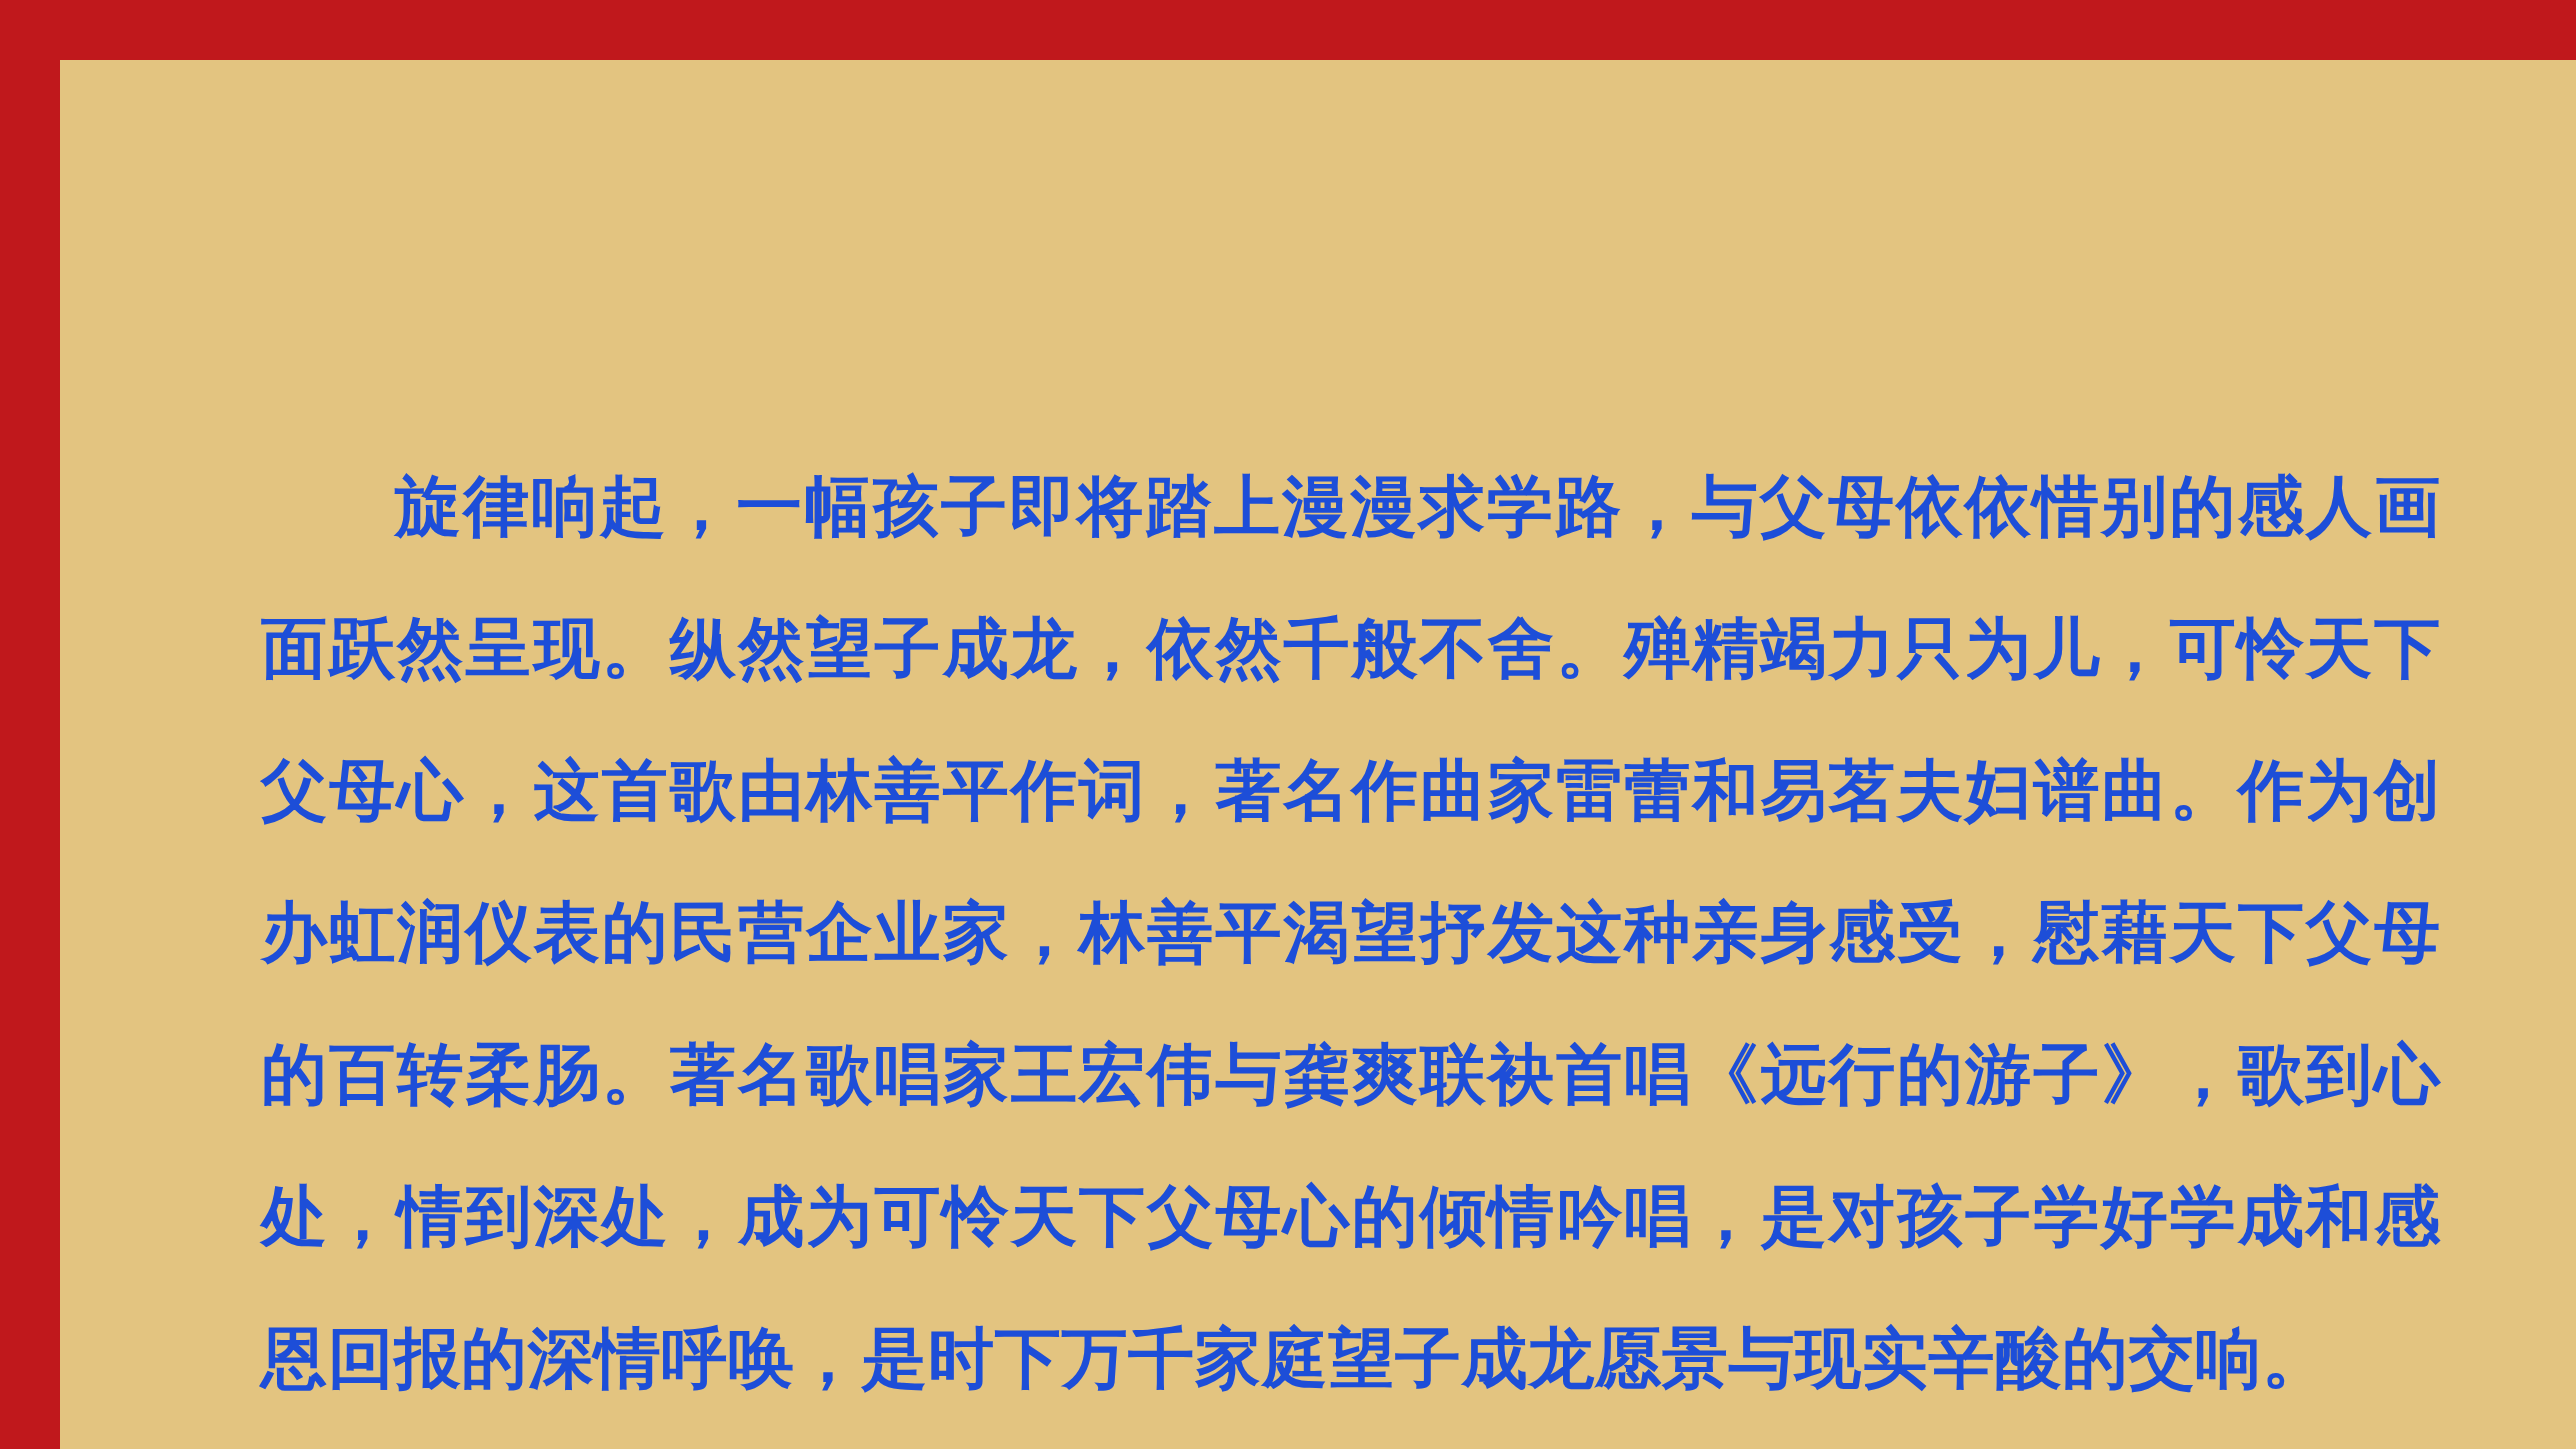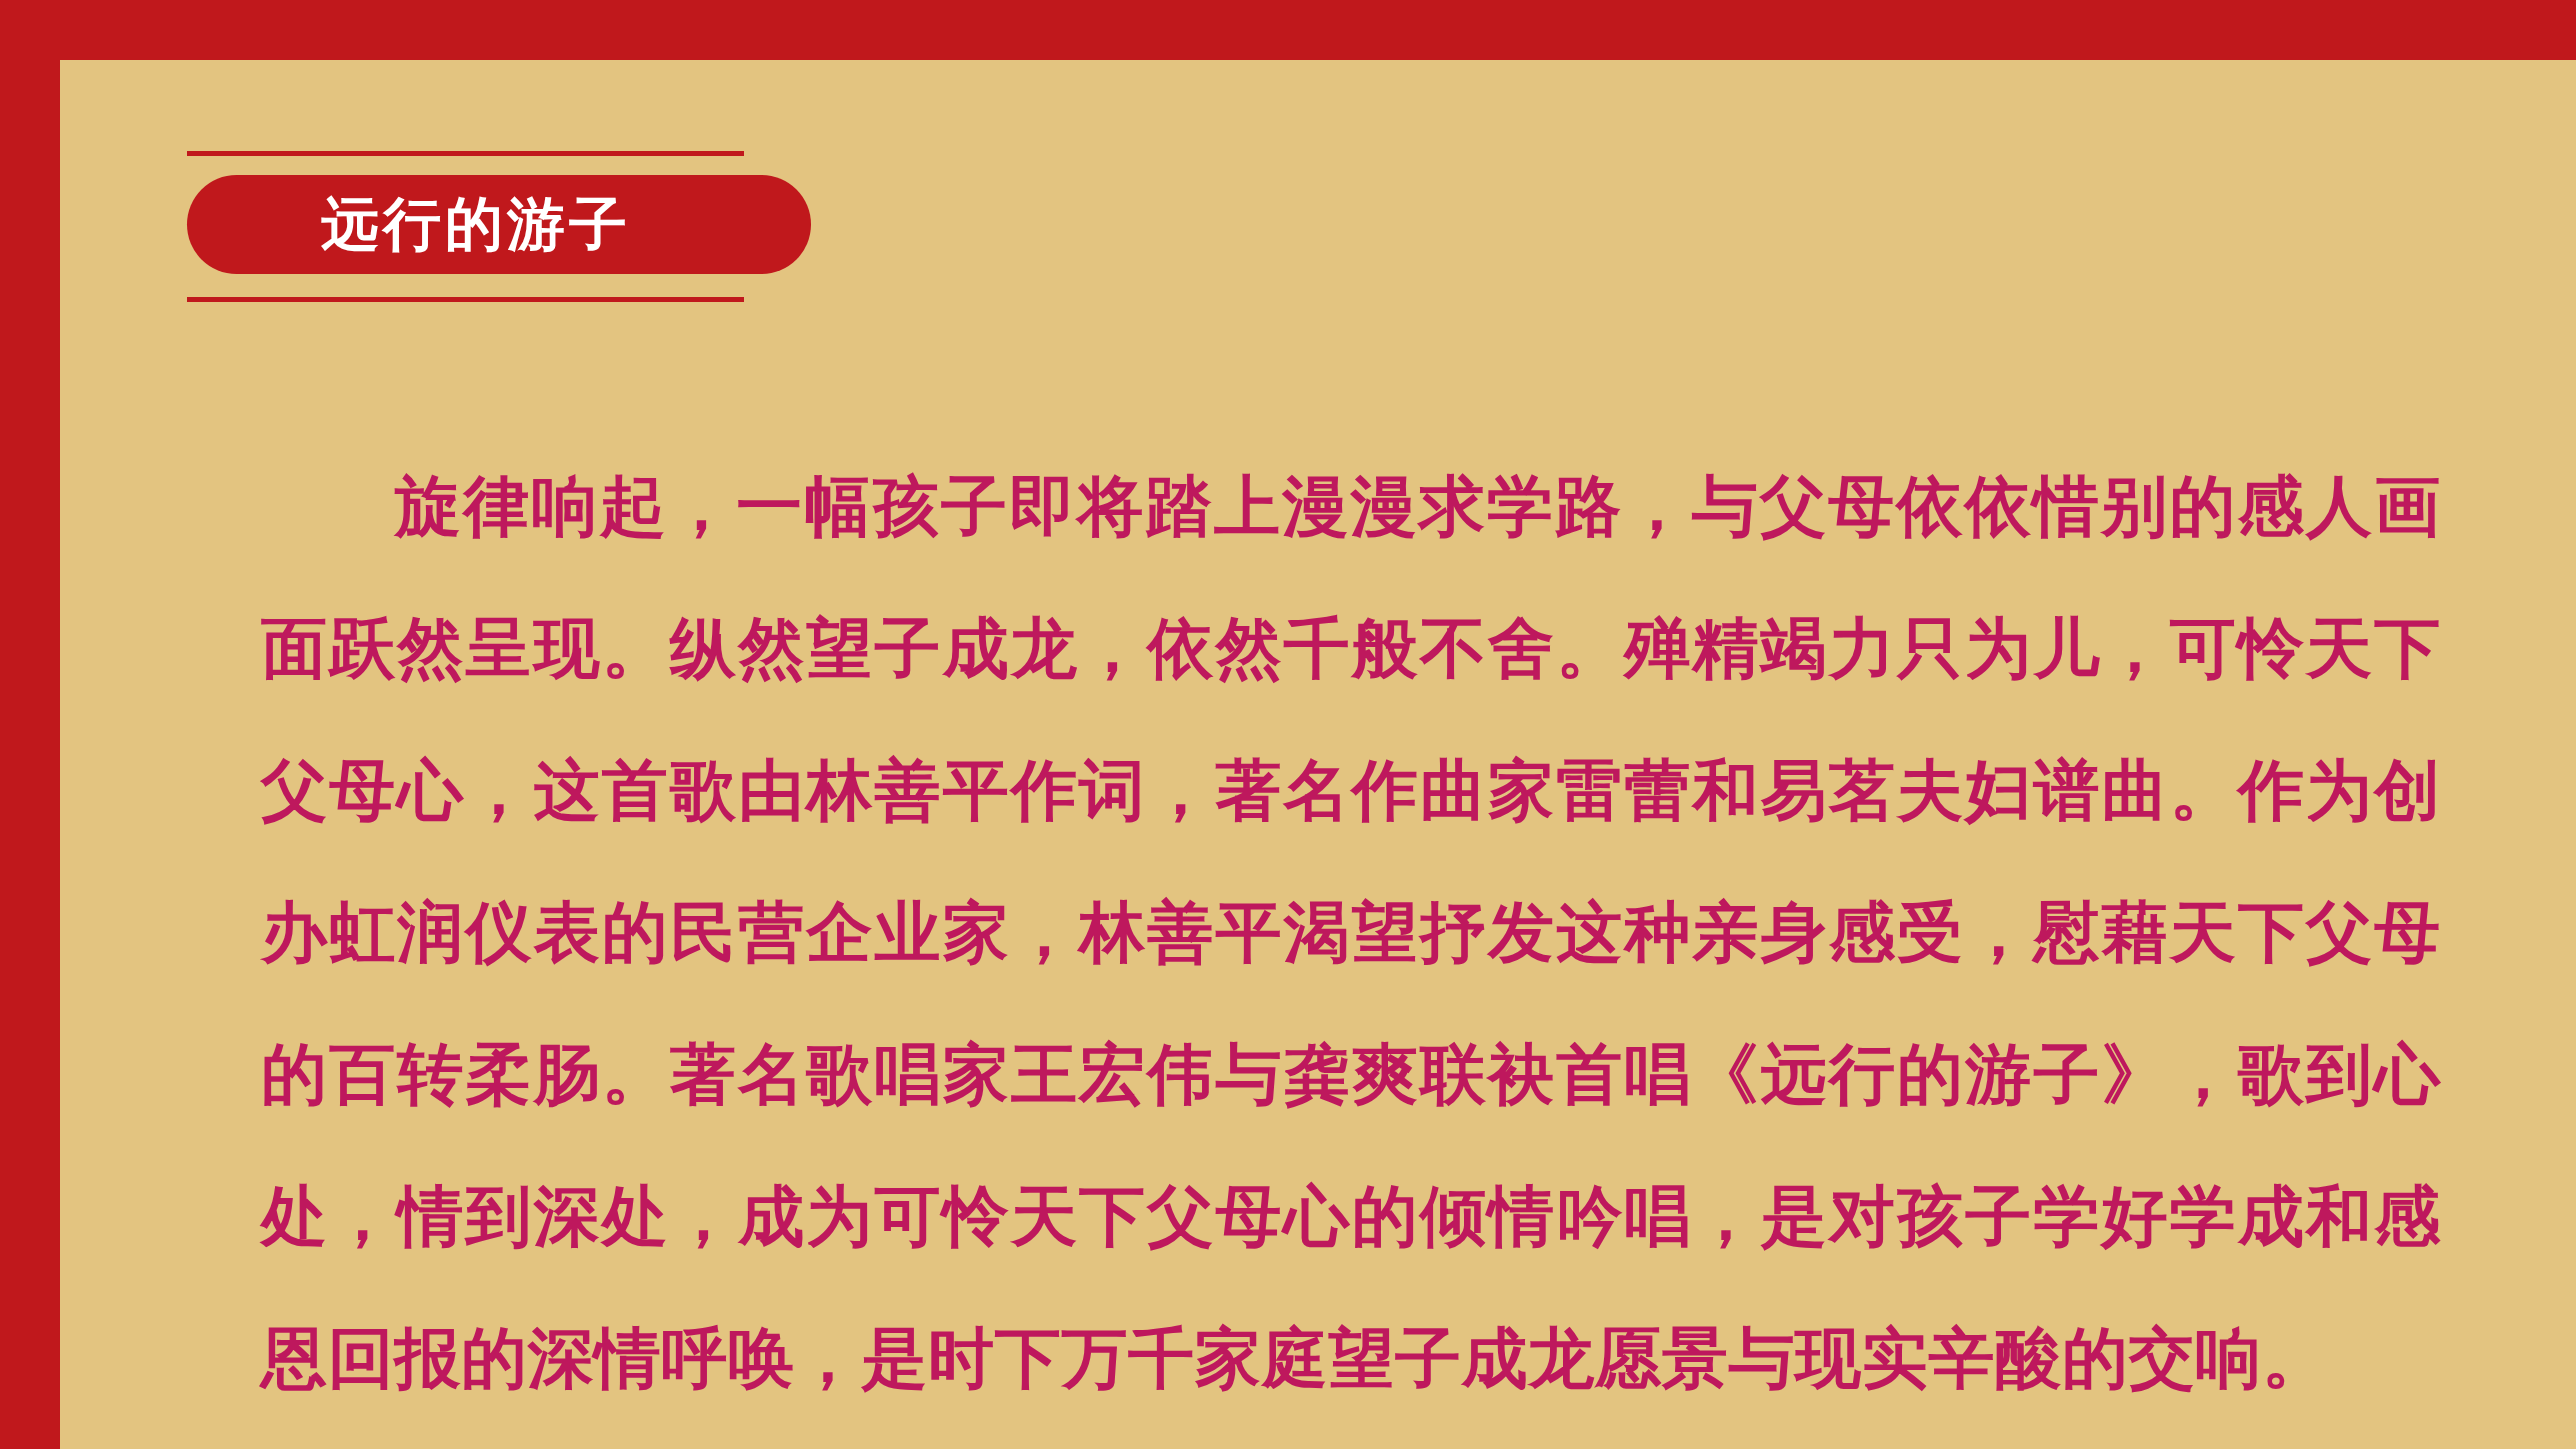--- a/index.html
+++ b/index.html
@@ -66,41 +66,34 @@
     letter-spacing: 4px;
     margin-left: 134px;
     line-height: 1;
     white-space: nowrap;
   }
   .body-text {
     position: absolute;
     left: 201px;
     top: 309px;
     width: 2180px;
-    color: #be185d;
+    color: #1d4ed8;
     font-size: 66px;
     font-weight: bold;
     line-height: 142px;
     letter-spacing: 0.7px;
     text-align: justify;
     text-justify: inter-ideograph;
     text-indent: 134px;
   }
 </style>
 </head>
 <body>
 
 <div class="slide">
   <div class="panel">
 
-    <div class="title-block">
-      <div class="title-rule"></div>
-      <div class="title-pill">
-        <span class="title-text">远行的游子</span>
-      </div>
-      <div class="title-rule bottom"></div>
-    </div>
 
     <p class="body-text">旋律响起，一幅孩子即将踏上漫漫求学路，与父母依依惜别的感人画面跃然呈现。纵然望子成龙，依然千般不舍。殚精竭力只为儿，可怜天下父母心，这首歌由林善平作词，著名作曲家雷蕾和易茗夫妇谱曲。作为创办虹润仪表的民营企业家，林善平渴望抒发这种亲身感受，慰藉天下父母的百转柔肠。著名歌唱家王宏伟与龚爽联袂首唱《远行的游子》，歌到心处，情到深处，成为可怜天下父母心的倾情吟唱，是对孩子学好学成和感恩回报的深情呼唤，是时下万千家庭望子成龙愿景与现实辛酸的交响。</p>
 
   </div>
 </div>
 
 
 </body></html>

